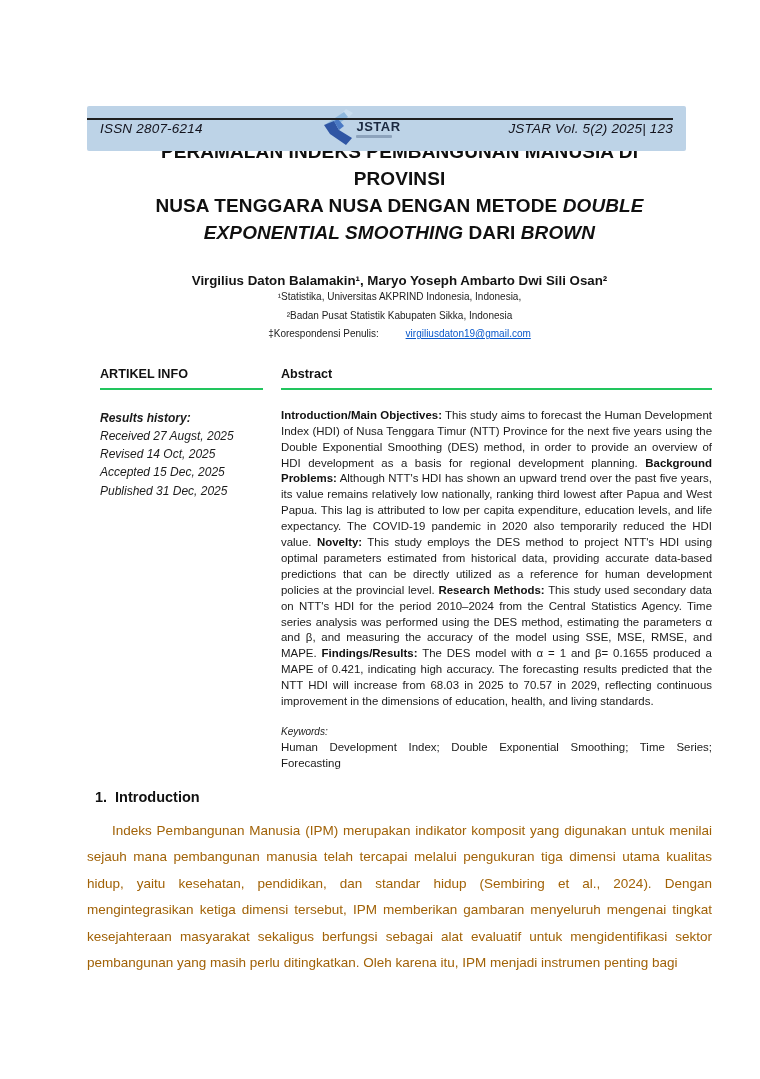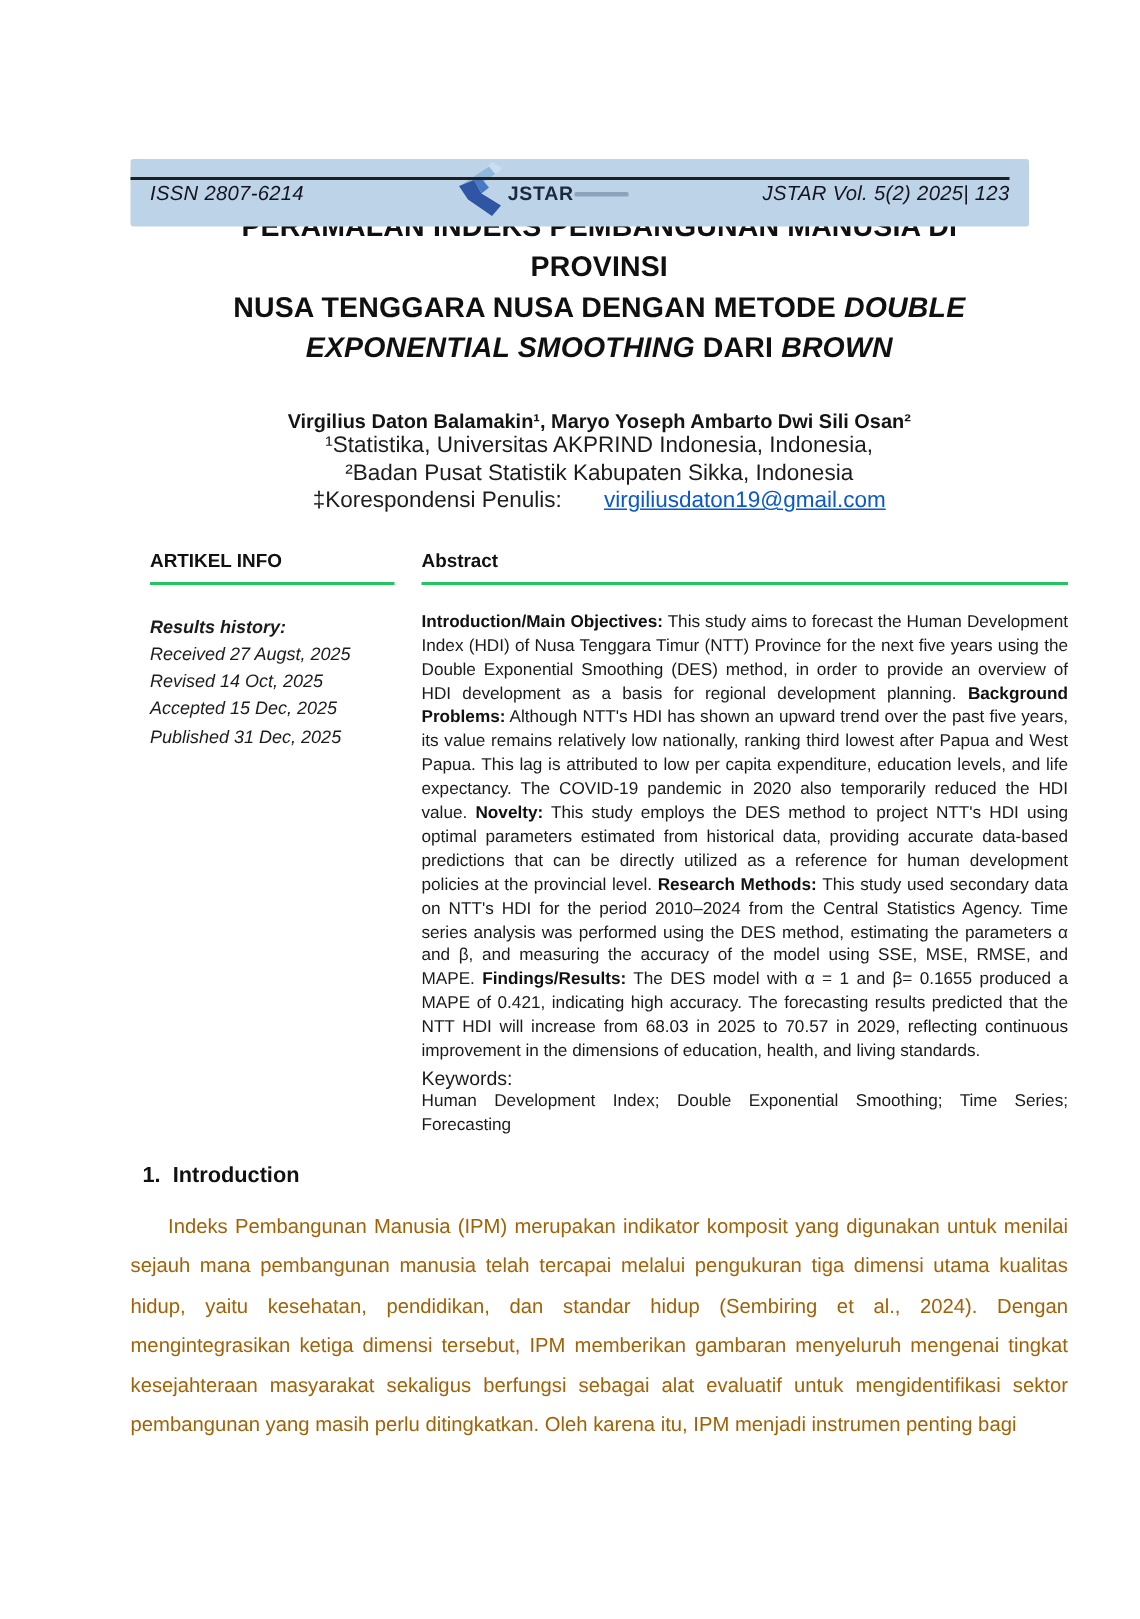--- a/index.html
+++ b/index.html
@@ -16,54 +16,54 @@
     position:absolute;top:70px;left:87px;width:599px;height:45px;
     background:#bdd3e7;border-radius:2px;
     display:flex;align-items:center;justify-content:space-between;
     padding:0 13px;box-sizing:border-box;margin-top:36px;
   }
   .header-bar .meta{
     font-style:italic;font-size:13.5px;color:#14141e;letter-spacing:.2px;
     white-space:nowrap;
   }
   .logo{display:flex;align-items:center;gap:2px;transform:translateX(6px);}
-  .logo-text-col{display:flex;flex-direction:row;align-items:center;line-height:1;}
+  .logo-text-col{display:flex;flex-direction:column;align-items:flex-start;line-height:1;}
   .logo-word{font-weight:bold;font-size:13px;color:#1b2940;letter-spacing:.5px;}
   .logo-tagline{width:36px;height:3px;margin-top:2px;background:#7e93ad;opacity:.75;border-radius:1px;}
   .header-rule{position:absolute;top:118px;left:87px;width:586px;height:2px;background:#1f1f1f;}
   
   .content{padding:138px 48px 0 87px;box-sizing:border-box;}
   .paper-title{
     margin:0 auto;max-width:500px;text-align:center;
     font-size:19px;font-weight:bold;line-height:27px;color:#101010;
     letter-spacing:.1px;
   }
   .paper-title .it{font-style:italic;}
   .authors{margin-top:27px;text-align:center;font-size:13.3px;font-weight:bold;color:#141414;}
-  .affil{text-align:center;font-size:15px;line-height:18.6px;color:#1c1c1c;}
+  .affil{text-align:center;font-size:10px;line-height:18.6px;color:#1c1c1c;}
   .affil:first-of-type{margin-top:3px;}
   .email-link{color:#0a58ca;text-decoration:underline;cursor:pointer;margin-left:24px;}
   
   .info-grid{display:flex;margin-top:23px;}
   .col-left{width:176px;flex:0 0 176px;padding-left:13px;box-sizing:border-box;}
   .col-gap{flex:0 0 18px;}
   .col-right{flex:1 1 auto;min-width:0;}
   .col-head{
     font-weight:bold;font-size:12.6px;color:#111;
     padding-bottom:7px;border-bottom:2px solid #22c55e;
   }
   .history-label{margin-top:19px;font-style:italic;font-weight:bold;font-size:12px;line-height:18.2px;}
   .history-line{font-style:italic;font-size:12px;line-height:18.2px;color:#1c1c1c;}
   .abstract{
     margin:18px 0 0 0;
     font-size:11.45px;line-height:15.9px;color:#1a1a1a;
     text-align:justify;
   }
   .abstract b{color:#111;}
-  .kw-label{margin-top:1px;font-size:13px;line-height:15.9px;}
+  .kw-label{margin-top:14px;font-style:italic;font-size:10px;line-height:15.9px;}
   .kw-text{font-size:11.45px;line-height:15.9px;text-align:justify;}
   
   .section-heading{margin-top:17px;padding-left:8px;font-weight:bold;font-size:14.5px;color:#111;}
   .section-heading .num{margin-right:8px;}
   .body-par{
     margin:13px 0 0 0;
     font-size:13.5px;line-height:26.5px;color:#a16207;
     text-align:justify;text-indent:25px;
   }
 </style>

